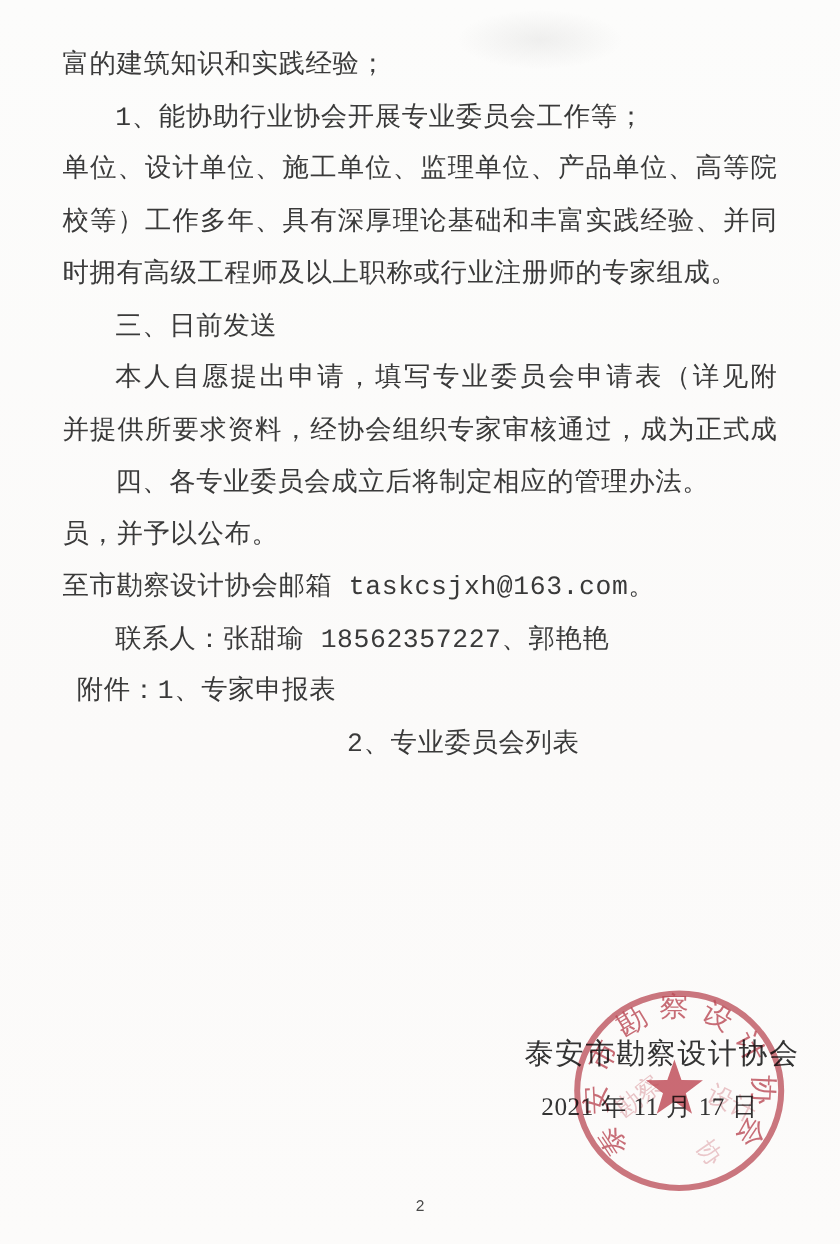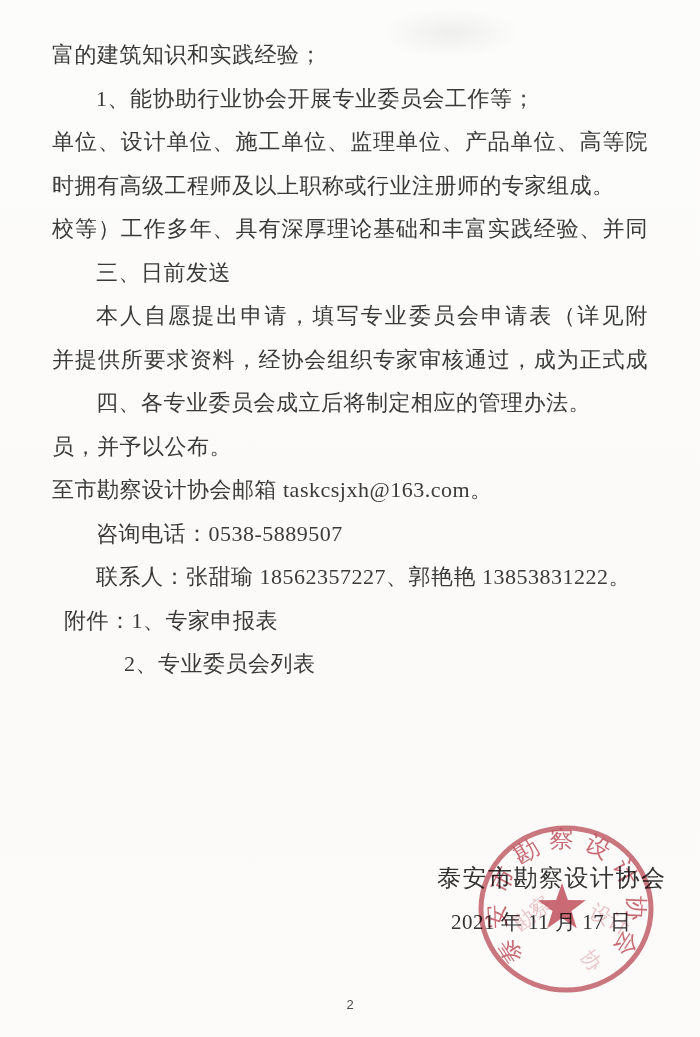--- a/index.html
+++ b/index.html
@@ -18,30 +18,31 @@
   .scan-shade {
     position: absolute; left: 380px; top: 8px; width: 140px; height: 50px;
     background: radial-gradient(ellipse at center, rgba(120,120,120,0.10), rgba(120,120,120,0) 70%);
     pointer-events: none;
   }
   .doc-body {
     position: absolute;
     left: 52px; top: 33px; width: 596px;
     color: #3a3a3a;
     font-size: 22px;
+    font-family: Liberation Mono, monospace;
   }
   .ln {
     height: 43.5px;
     line-height: 43.5px;
     overflow: hidden;
     letter-spacing: 0.5px;
   }
   .ind    { text-indent: 44px; }
   .ind-sm { text-indent: 12px; }
-  .ind-lg { text-indent: 72px; }
+  .ind-lg { text-indent: 72px; text-align: center; }
   .full   { text-align: justify; text-align-last: justify; }
 
   .sig-org {
     position: absolute; left: 437px; top: 862px;
     font-size: 24px; letter-spacing: 1.5px;
     color: #333333; white-space: nowrap;
   }
   .sig-date {
     position: absolute; left: 451px; top: 908px;
     font-size: 21px; letter-spacing: 0.5px;
@@ -64,29 +65,28 @@
 </head>
 <body>
 
 <div class="page">
   <div class="scan-shade"></div>
 
   <div class="doc-body">
     <div class="ln">富的建筑知识和实践经验；</div>
     <div class="ln ind">1、能协助行业协会开展专业委员会工作等；</div>
     <div class="ln full">单位、设计单位、施工单位、监理单位、产品单位、高等院</div>
+    <div class="ln full">校等）工作多年、具有深厚理论基础和丰富实践经验、并同</div>
     <div class="ln">时拥有高级工程师及以上职称或行业注册师的专家组成。</div>
-    <div class="ln full">校等）工作多年、具有深厚理论基础和丰富实践经验、并同</div>
     <div class="ln ind">三、日前发送</div>
     <div class="ln ind full">本人自愿提出申请，填写专业委员会申请表（详见附表）</div>
     <div class="ln full">并提供所要求资料，经协会组织专家审核通过，成为正式成</div>
     <div class="ln ind">四、各专业委员会成立后将制定相应的管理办法。</div>
     <div class="ln">员，并予以公布。</div>
     <div class="ln">至市勘察设计协会邮箱 taskcsjxh@163.com。</div>
-    <div class="ln ind">咨询电话：0538-5889507</div>
     <div class="ln ind">联系人：张甜瑜 18562357227、郭艳艳 13853831222。</div>
     <div class="ln ind-sm">附件：1、专家申报表</div>
     <div class="ln ind-lg">2、专业委员会列表</div>
   </div>
 
   <div class="sig-org">泰安市勘察设计协会</div>
   <div class="sig-date">2021 年 11 月 17 日</div>
 
   <svg class="seal" viewBox="0 0 182 174" xmlns="http://www.w3.org/2000/svg">
     <defs>

